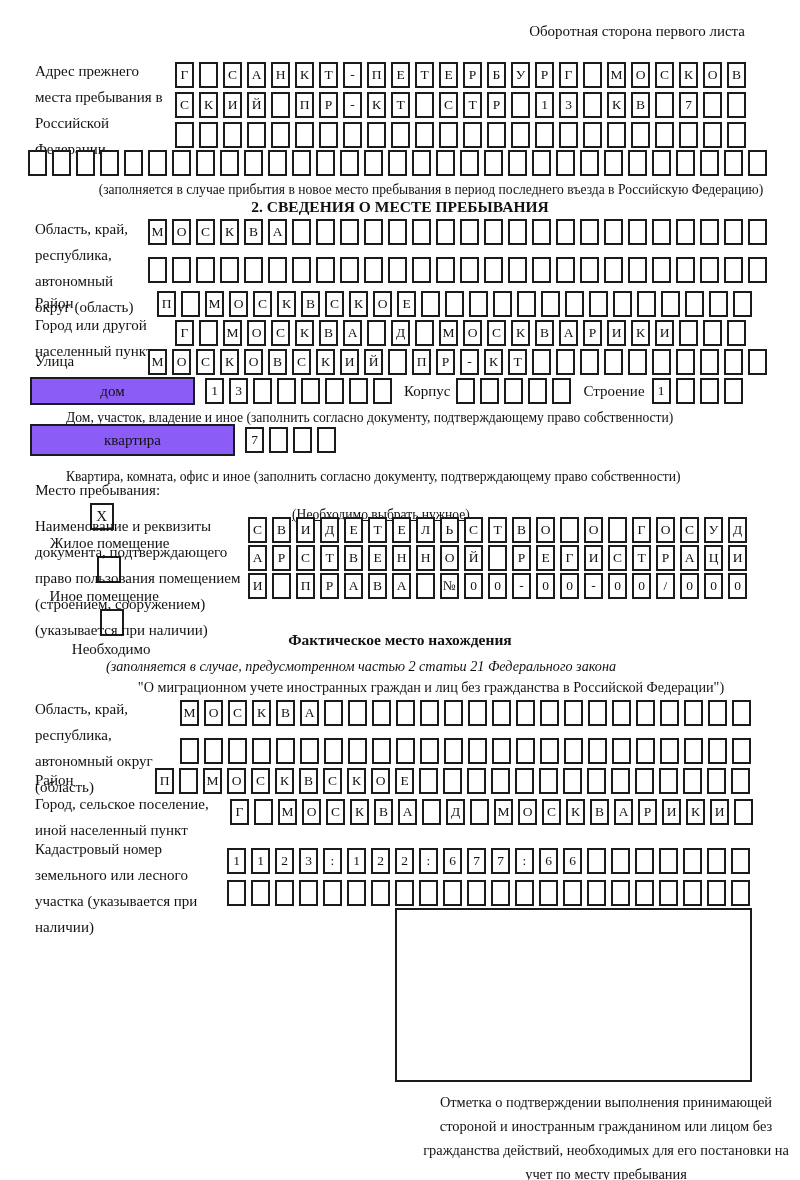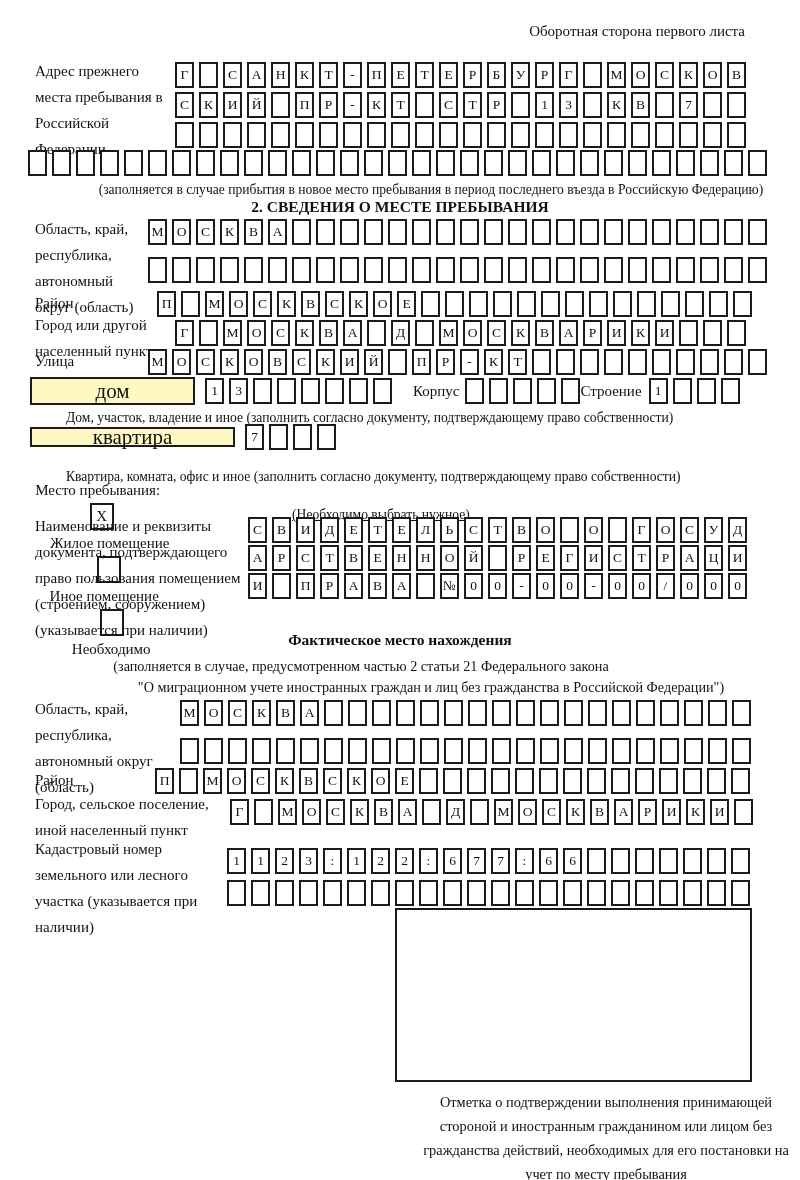--- a/index.html
+++ b/index.html
@@ -7,21 +7,21 @@
         font-family:"Liberation Serif","DejaVu Serif",serif;color:#111;overflow:hidden;}
   .abs{position:absolute;}
   .label{font-size:15px;line-height:26px;}
   .caption{font-size:13.6px;line-height:20px;padding-left:31px;}
   .center{text-align:center;}
   .title{font-size:15.5px;font-weight:bold;}
   .row{display:flex;gap:5px;}
   .cell{flex:0 0 19px;height:26px;border:2px solid #1b1b1b;box-sizing:border-box;
         display:flex;align-items:center;justify-content:center;font-size:13.5px;background:#fff;}
   .wbox{border:2px solid #1b1b1b;box-sizing:border-box;display:flex;align-items:center;
-        justify-content:center;font-size:21px;background:#fef9c3;}
+        justify-content:center;font-size:15px;background:#8b5cf6;}
   .checkbox{width:24px;height:27px;border:2px solid #1b1b1b;box-sizing:border-box;
         display:inline-flex;align-items:center;justify-content:center;font-size:15px;background:#fff;}
   .inrow{display:flex;align-items:center;}
   .stamp{border:2px solid #1b1b1b;box-sizing:border-box;background:#fff;}
 </style>
 </head>
 <body>
 
 <div class="page">
 
@@ -293,40 +293,40 @@
     <div class="row" style="margin-left:10px;">
         <span class="cell">1</span>
         <span class="cell">3</span>
         <span class="cell"></span>
         <span class="cell"></span>
         <span class="cell"></span>
         <span class="cell"></span>
         <span class="cell"></span>
         <span class="cell"></span>
       </div>
-    <span class="label" style="margin-left:21px;">Корпус</span>
+    <span class="label" style="margin-left:12px;">Корпус</span>
     <div class="row" style="margin-left:6px;">
         <span class="cell"></span>
         <span class="cell"></span>
         <span class="cell"></span>
         <span class="cell"></span>
         <span class="cell"></span>
       </div>
-    <span class="label" style="">Строение</span>
+    <span class="label" style="margin-left:12px;">Строение</span>
     <div class="row" style="margin-left:7px;">
         <span class="cell">1</span>
         <span class="cell"></span>
         <span class="cell"></span>
         <span class="cell"></span>
       </div>
   </div>
   <div class="abs caption" style="left:35px;top:408px;width:740px;">Дом, участок, владение и иное (заполнить согласно документу, подтверждающему право собственности)</div>
 
   <div class="abs inrow" style="left:30px;top:424px;">
-    <div class="wbox" style="width:205px;height:20px;font-family:Liberation Serif, serif;">квартира</div>
+    <div class="wbox" style="width:205px;height:32px;font-family:Liberation Serif, serif;">квартира</div>
     <div class="row" style="margin-left:10px;">
         <span class="cell">7</span>
         <span class="cell"></span>
         <span class="cell"></span>
         <span class="cell"></span>
       </div>
   </div>
   <div class="abs caption" style="left:35px;top:467px;width:740px;">Квартира, комната, офис и иное (заполнить согласно документу, подтверждающему право собственности)</div>
 
   <div class="abs inrow" style="left:26px;top:477px;flex-direction:column;">
@@ -405,21 +405,21 @@
       <span class="cell">-</span>
       <span class="cell">0</span>
       <span class="cell">0</span>
       <span class="cell">/</span>
       <span class="cell">0</span>
       <span class="cell">0</span>
       <span class="cell">0</span>
     </div>
 
   <div class="abs title center" style="left:0;top:631px;width:800px;">Фактическое место нахождения</div>
-  <div class="abs caption center" style="left:0;top:656px;width:660px;font-size:14.2px;">(заполняется в случае, предусмотренном частью 2 статьи 21 Федерального закона</div>
+  <div class="abs caption center" style="left:0;top:656px;width:660px;font-size:14.2px;font-style:italic;">(заполняется в случае, предусмотренном частью 2 статьи 21 Федерального закона</div>
   <div class="abs caption center" style="left:0;top:677px;width:800px;font-size:14.2px;">"О миграционном учете иностранных граждан и лиц без гражданства в Российской Федерации")</div>
 
   <div class="abs label" style="left:35px;top:696px;width:135px;">Область, край, республика, автономный округ (область)</div>
   <div class="abs row" style="left:180px;top:700px;">
       <span class="cell">М</span>
       <span class="cell">О</span>
       <span class="cell">С</span>
       <span class="cell">К</span>
       <span class="cell">В</span>
       <span class="cell">А</span>

